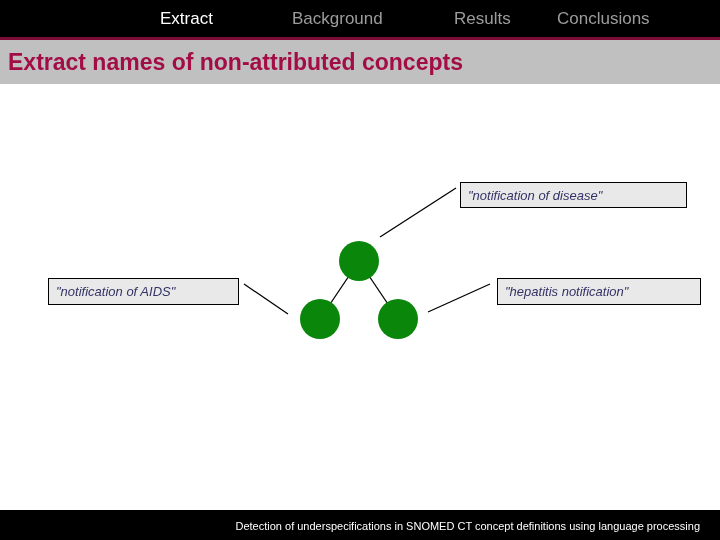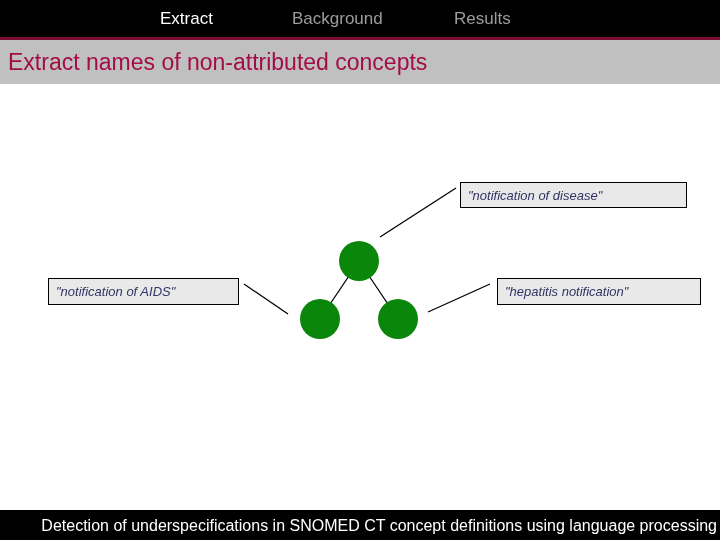--- a/index.html
+++ b/index.html
@@ -41,21 +41,21 @@
 
   
   .title-band {
     position: absolute; top: 40px; left: 0;
     width: 720px; height: 44px;
     background: #c0c0c0;
   }
   .slide-title {
     position: absolute; left: 8px; top: 0;
     height: 44px; line-height: 44px;
-    font-size: 23px; font-weight: normal;
+    font-size: 23px; font-weight: bold;
     color: #a30d45;
     white-space: nowrap;
   }
 
   
   .diagram-svg {
     position: absolute; top: 0; left: 0;
     width: 720px; height: 540px;
   }
 
@@ -77,34 +77,35 @@
   .box-aids      { left: 48px;  top: 278px; width: 191px; height: 27px; }
   .box-hepatitis { left: 497px; top: 278px; width: 204px; height: 27px; }
 
   
   .footer-bar {
     position: absolute; top: 510px; left: 0;
     width: 720px; height: 30px;
     background: #000000;
   }
   .footer-text {
-    position: absolute; right: 3px; top: 0;
+    position: absolute; right: 20px; top: 0;
     height: 30px; line-height: 32px;
-    font-size: 16px;
+    font-size: 11px;
     color: #ffffff;
     white-space: nowrap;
   }
 </style>
 </head>
 <body>
 
 <div class="navbar">
   <span class="nav-item nav-me active">Extract</span>
   <span class="nav-item nav-ev">Background</span>
   <span class="nav-item nav-re">Results</span>
+  <span class="nav-item nav-co">Conclusions</span>
 </div>
 
 <div class="divider"></div>
 
 <div class="title-band">
   <span class="slide-title">Extract names of non-attributed concepts</span>
 </div>
 
 <svg class="diagram-svg" viewBox="0 0 720 540" xmlns="http://www.w3.org/2000/svg">
 

